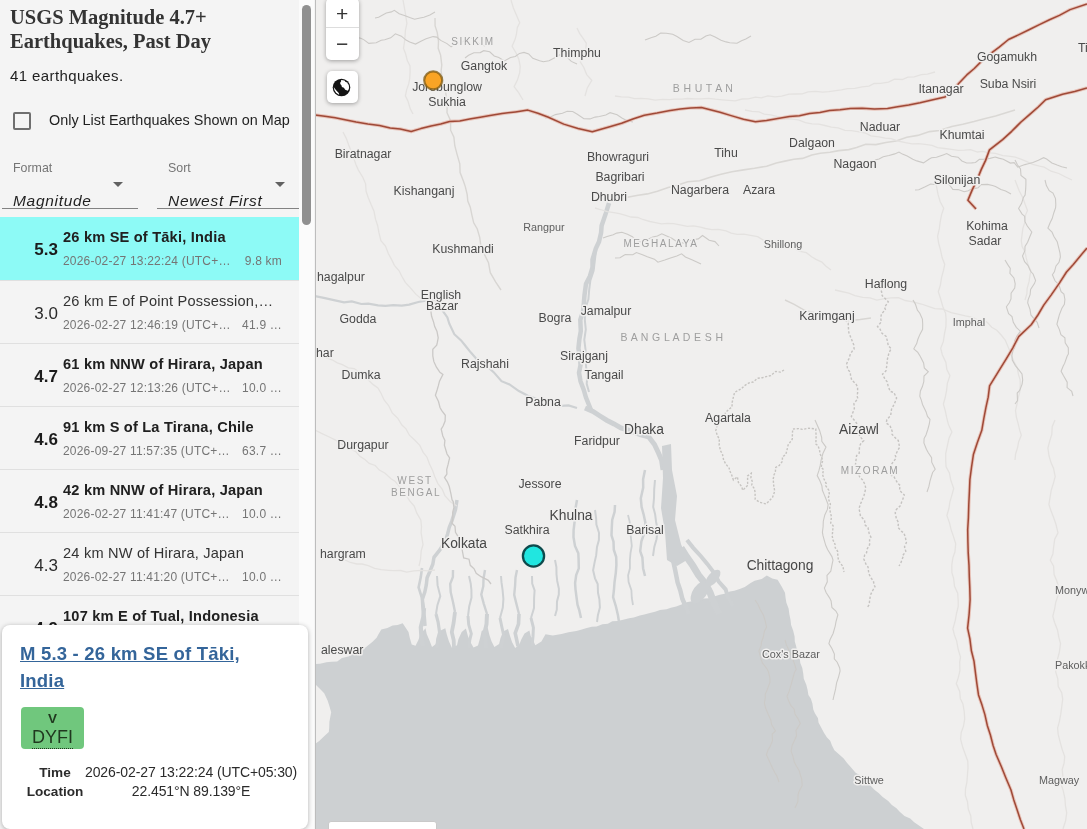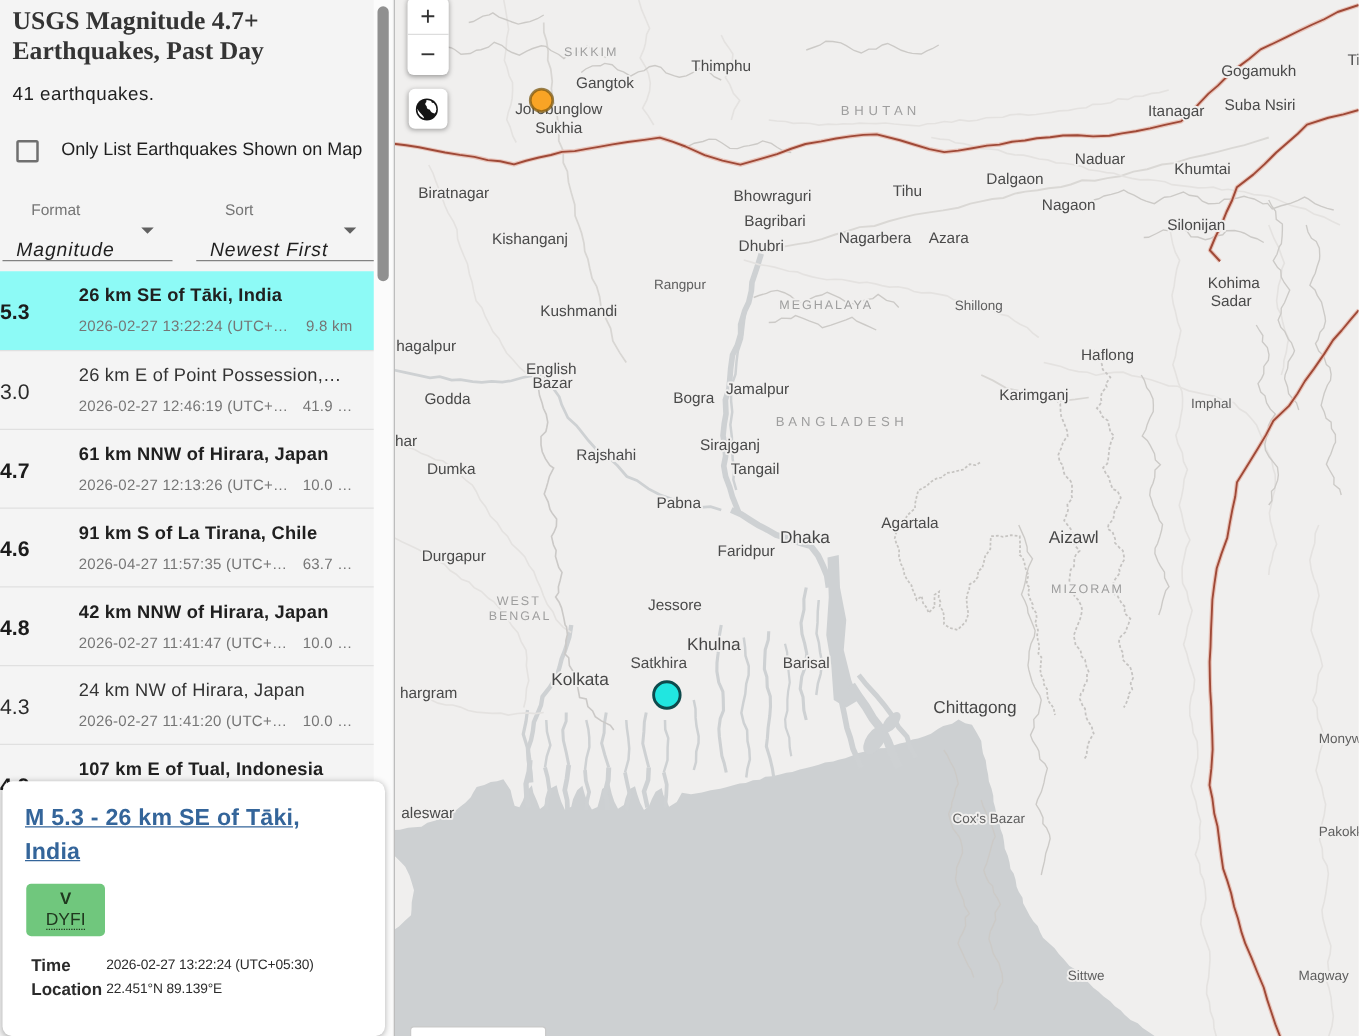--- a/index.html
+++ b/index.html
@@ -11,45 +11,45 @@
 #sbthumb { position:absolute; right:4px; top:5px; width:9px; height:220px; background:#909090; border-radius:4.5px; }
 h1 { font-family:"Liberation Serif",serif; font-weight:bold; font-size:20.5px; line-height:23.5px; color:#343434; padding:6px 10px 0 10px; letter-spacing:0; }
 .count { font-size:15px; letter-spacing:0.4px; color:#1f1f1f; padding:14px 10px 0 10px; }
 .chkrow { position:absolute; left:0; top:111px; width:300px; }
 .chk { position:absolute; left:13px; top:1px; width:18px; height:18px; border:2px solid #6f6f6f; border-radius:2px; background:transparent; }
 .chklabel { position:absolute; left:49px; top:1px; font-size:14.4px; color:#1f1f1f; }
 .fields { position:absolute; left:0; top:159px; width:301px; height:50px; }
 .field { position:absolute; top:0; height:50px; border-bottom:1px solid #828282; }
 .f1 { left:2px; width:136px; }
 .f2 { left:157px; width:144px; }
-.flabel { position:absolute; left:23px; top:2px; font-size:12.4px; color:#757575; }
+.flabel { position:absolute; left:11px; top:2px; font-size:12.4px; color:#757575; }
 .fvalue { position:absolute; left:11px; top:33px; font-size:15.5px; letter-spacing:0.7px; color:#1f1f1f;font-style:italic; }
 .farrow { position:absolute; top:23px; width:0; height:0; border-left:5.5px solid transparent; border-right:5.5px solid transparent; border-top:5.5px solid #616161; }
 .f1 .farrow { left:111px; }
 .f2 .farrow { left:118px; }
 #list { position:absolute; left:0; top:217px; width:301px; }
 .row { position:relative; height:63px; }
 .row + .row { border-top:1px solid #e0e0e0; }
 .row.sel { background:#8dfaf6; }
-.mag { position:absolute; left:0; top:23px; width:58px; text-align:left; font-size:17px; color:#2b2b2b; }
+.mag { position:absolute; left:0; top:23px; width:58px; text-align:right; font-size:17px; color:#2b2b2b; }
 .mag.b { font-weight:bold; color:#1c1c1c; }
 .rbody { position:absolute; left:63px; top:12px; width:225px; }
 .rtitle { font-size:14.6px; letter-spacing:0.2px; color:#333; white-space:nowrap; }
 .rtitle.b { font-weight:bold; color:#202020; }
 .rsub { margin-top:9px; font-size:12px; letter-spacing:0.2px; color:#757575; white-space:nowrap; }
 .rdepth { position:absolute; right:6px; }
 
 #popup { position:absolute; left:2px; top:625px; width:306px; height:204px; background:#fff; border-radius:8px; box-shadow:0 1px 5px rgba(0,0,0,0.3); }
 #popup .link { display:block; margin:16px 18px 0 18px; width:250px; font-size:18.5px; font-weight:bold; letter-spacing:0.2px; line-height:26.5px; color:#34659a; text-decoration:underline; }
 .badge { position:absolute; left:19px; top:82px; width:63px; height:42px; background:#70c77d; border-radius:4px; text-align:center; }
 .badge .v { font-size:13.5px; font-weight:bold; color:#20381f; margin-top:4px; }
-.badge .dyfi { display:inline-block; font-size:14px; color:#20381f; border-bottom:1px dotted #20381f; margin-top:1px; }
-.ptable { position:absolute; left:23px; top:138px; font-size:13.6px; color:#2b2b2b; line-height:19.3px; border-collapse:collapse; }
+.badge .dyfi { display:inline-block; font-size:18px; color:#20381f; border-bottom:1px dotted #20381f; margin-top:1px; }
+.ptable { position:absolute; left:23px; top:138px; font-size:13.6px; color:#2b2b2b; line-height:19.3px; border-collapse:collapse;text-align:center; }
 .ptable td { padding:0; vertical-align:top; }
-.ptable td.v { font-size:11px; letter-spacing:-0.1px; }
+.ptable td.v { font-size:14px; letter-spacing:-0.1px; }
 .ptable td.l { font-weight:bold; width:60px; }
 
 
 #map { position:absolute; left:316px; top:0; width:771px; height:829px; background:#f0efee; }
 #map svg { position:absolute; left:-1px; top:0; }
 text { font-family:"Liberation Sans",sans-serif; paint-order:stroke; stroke:#f0efee; stroke-width:3px; stroke-linejoin:round; }
 text.c { font-size:12.3px; fill:#4a4a4a; }
 text.big { font-size:13.8px; fill:#474747; }
 text.sm { font-size:10.8px; fill:#5e5e5e; }
 text.rg { font-size:10px; fill:#9e9e9e; letter-spacing:1.6px; }
@@ -275,21 +275,21 @@
   <div class="mag b">4.7</div>
   <div class="rbody">
     <div class="rtitle b">61 km NNW of Hirara, Japan</div>
     <div class="rsub"><span class="rtime">2026-02-27 12:13:26 (UTC+…</span><span class="rdepth">10.0 …</span></div>
   </div>
 </div>
 <div class="row">
   <div class="mag b">4.6</div>
   <div class="rbody">
     <div class="rtitle b">91 km S of La Tirana, Chile</div>
-    <div class="rsub"><span class="rtime">2026-04-27 11:57:35 (UTC+…</span><span class="rdepth">63.7 …</span></div>
+    <div class="rsub"><span class="rtime">2026-09-27 11:57:35 (UTC+…</span><span class="rdepth">63.7 …</span></div>
   </div>
 </div>
 <div class="row">
   <div class="mag b">4.8</div>
   <div class="rbody">
     <div class="rtitle b">42 km NNW of Hirara, Japan</div>
     <div class="rsub"><span class="rtime">2026-02-27 11:41:47 (UTC+…</span><span class="rdepth">10.0 …</span></div>
   </div>
 </div>
 <div class="row">

